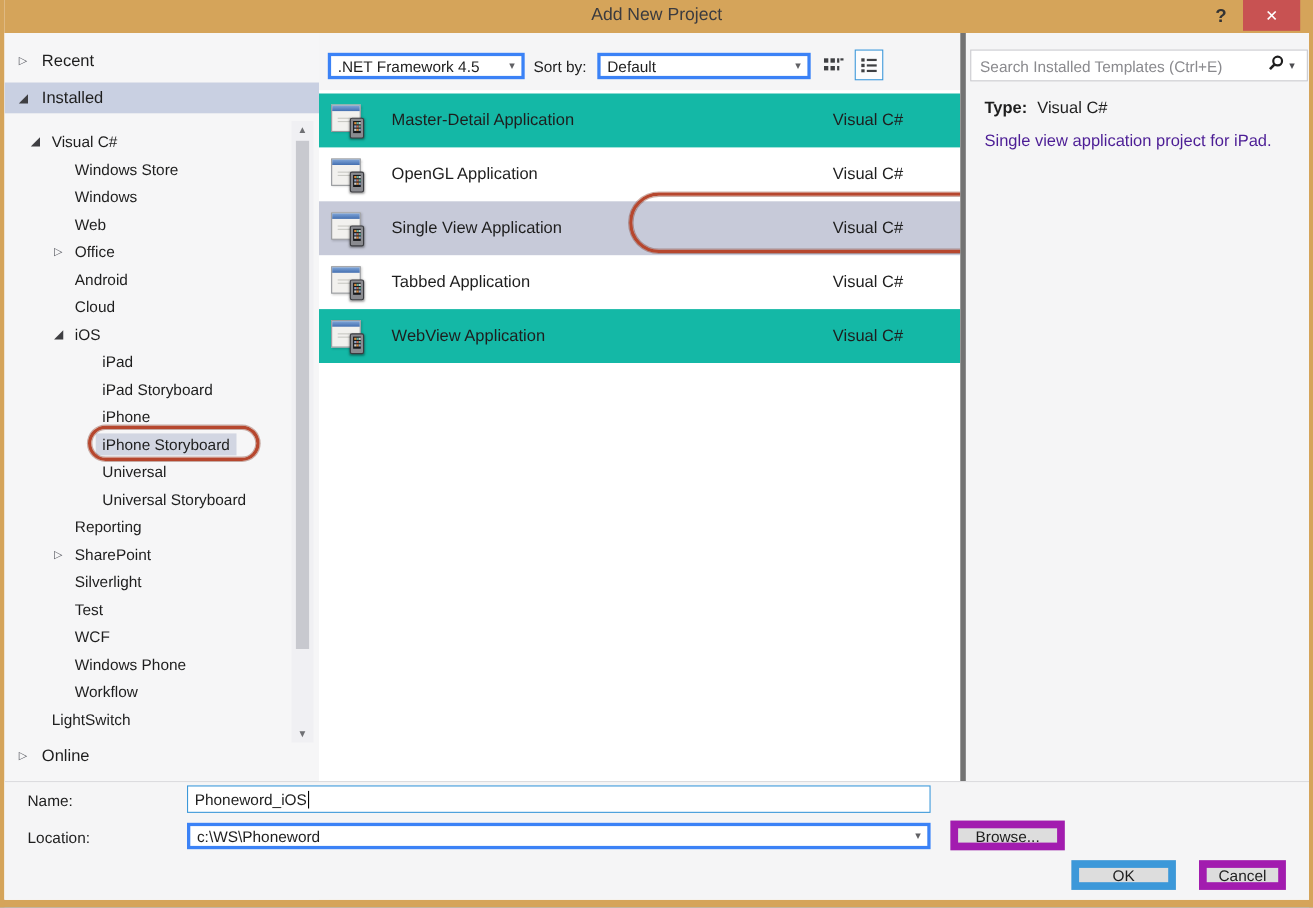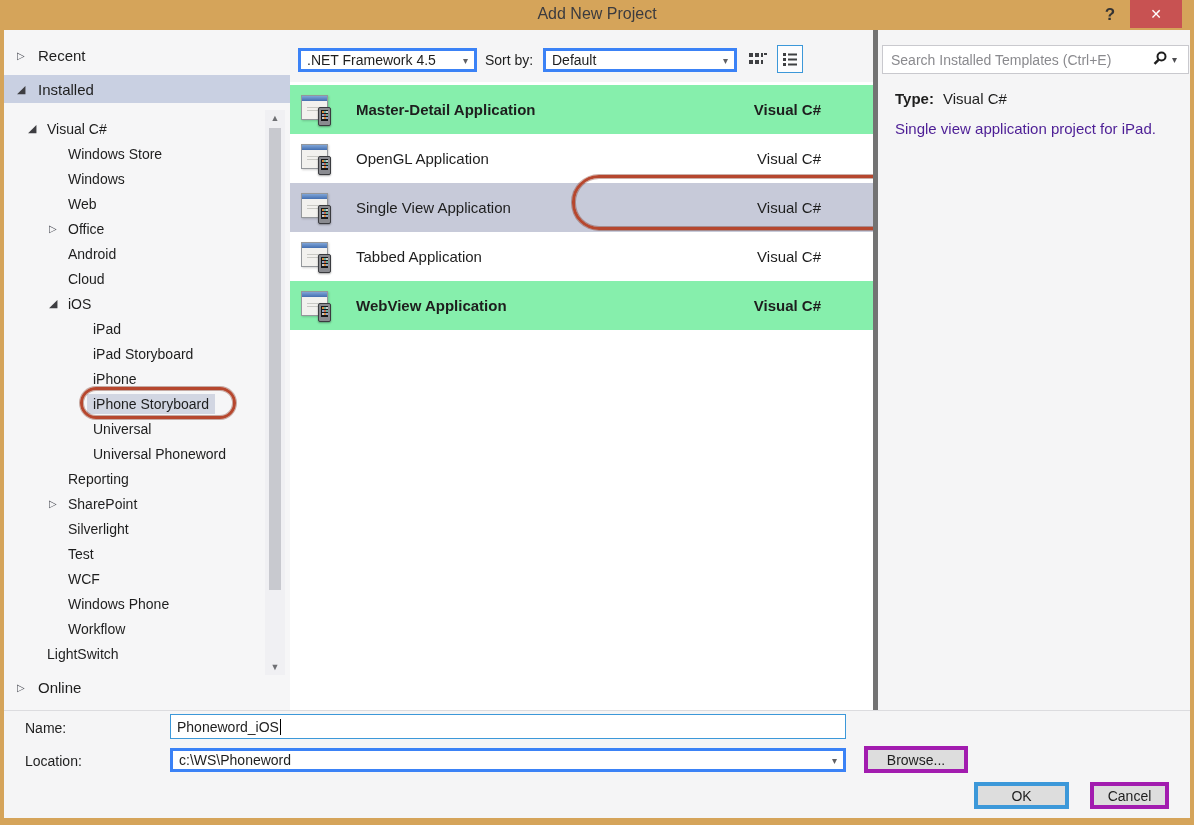--- a/index.html
+++ b/index.html
@@ -45,21 +45,21 @@
   .combo { position:absolute; height:24px; background:#fff; border:3px solid #3b82f6; font-size:14px; color:#1E1E1E; display:flex; align-items:center; padding:0 6px; }
   .combo .caret { position:absolute; right:6px; color:#606064; font-size:10px; }
   .fw-combo { left:8px; top:18px; width:179px; }
   .sort-label { position:absolute; left:195px; top:22px; font-size:14px; color:#1E1E1E; }
   .sort-combo { left:253px; top:18px; width:194px; }
   .view-btn { position:absolute; top:15px; width:26px; height:28px; display:flex; align-items:center; justify-content:center; }
   .view-small { left:455px; }
   .view-list { left:487px; border:1px solid var(--focus-blue); background:#FCFCFD; }
   .list { position:absolute; left:0; top:55px; right:0; }
   .tpl-row { height:49px; display:flex; align-items:center; padding:0 52px 0 10px; }
-  .tpl-row.alt { background:#86efac;font-weight:bold; }
+  .tpl-row.alt { background:#14b8a6; }
   .tpl-row.sel { background:var(--sel-row); }
   .tpl-name { flex:1; font-size:15px; color:#1E1E1E; margin-left:22px; }
   .tpl-lang { font-size:15px; color:#1E1E1E; }
   
   .tpl-icon { position:relative; width:34px; height:34px; flex:0 0 34px; }
   .tpl-win { position:absolute; left:1px; top:2px; width:27px; height:25px; background:#F2F1EE; border:1px solid #94979B; box-shadow:1px 1px 2px rgba(0,0,0,.18); }
   .tpl-bar { position:absolute; left:0; top:0; right:0; height:5px; background:linear-gradient(#7FA5D8,#446FB0); }
   .tpl-lines { position:absolute; left:5px; top:11px; width:12px; height:1px; background:#C9C9C4; box-shadow:0 3px 0 #C9C9C4; }
   .tpl-phone { position:absolute; right:3px; bottom:1px; width:13px; height:19px; background:#8A8B90; border:1px solid #3A3B3F; border-radius:2px; box-shadow:0 1px 2px rgba(0,0,0,.35); }
   .tpl-screen { position:absolute; left:2px; top:2px; width:7px; height:11px; background:#17181B; }
@@ -76,21 +76,21 @@
   .type-row b { margin-right:9px; }
   .desc { position:absolute; left:17px; top:88px; width:296px; font-size:15px; line-height:21px; color:#4c1d95; }
   
   .footer { position:absolute; left:0; right:0; top:710px; height:108px; background:var(--panel); border-top:1px solid #DCDCDF; font-size:14px; color:#1E1E1E; }
   .f-label { position:absolute; left:21px; }
   .name-label { top:9px; }
   .loc-label { top:42px; }
   .text-input { position:absolute; left:166px; top:3px; width:676px; height:25px; background:#fff; border:1px solid var(--focus-blue); display:flex; align-items:center; padding-left:6px; }
   .caret-line { display:inline-block; width:1px; height:16px; background:#000; margin-left:1px; }
   .loc-combo { left:166px; top:37px; width:676px; }
-  .push-btn { position:absolute; height:27px; background:#DDDDDD; border:4px solid #a21caf; font-size:14px; color:#1E1E1E; display:flex; align-items:center; justify-content:center; }
+  .push-btn { position:absolute; height:27px; background:#DDDDDD; border:7px solid #a21caf; font-size:14px; color:#1E1E1E; display:flex; align-items:center; justify-content:center; }
   .browse-btn { left:860px; top:35px; width:104px; }
   .ok-btn { left:970px; top:71px; width:95px; border-color:var(--focus-blue); }
   .cancel-btn { left:1086px; top:71px; width:79px; }
   
   .annot { position:absolute; border:3px solid var(--annot); pointer-events:none; box-shadow:0 0 0 1px rgba(110,28,10,.35), inset 0 0 0 1px rgba(110,28,10,.35); }
   .annot-tree { left:76px; top:357px; width:156px; height:32px; border-radius:16px; }
   .annot-row { left:282px; top:145px; width:594px; height:55px; border-radius:27px; }
   svg .ink { fill:#3F4043; }
 </style>
 </head>
@@ -165,21 +165,21 @@
         <div class="tree-row lvl3">
           <span class="arrow"></span>
           <span class="tlabel hl">iPhone Storyboard</span>
         </div>
         <div class="tree-row lvl3">
           <span class="arrow"></span>
           <span class="tlabel">Universal</span>
         </div>
         <div class="tree-row lvl3">
           <span class="arrow"></span>
-          <span class="tlabel">Universal Phoneword</span>
+          <span class="tlabel">Universal Storyboard</span>
         </div>
         <div class="tree-row lvl2">
           <span class="arrow"></span>
           <span class="tlabel">Reporting</span>
         </div>
         <div class="tree-row lvl2">
           <span class="arrow">▷</span>
           <span class="tlabel">SharePoint</span>
         </div>
         <div class="tree-row lvl2">

